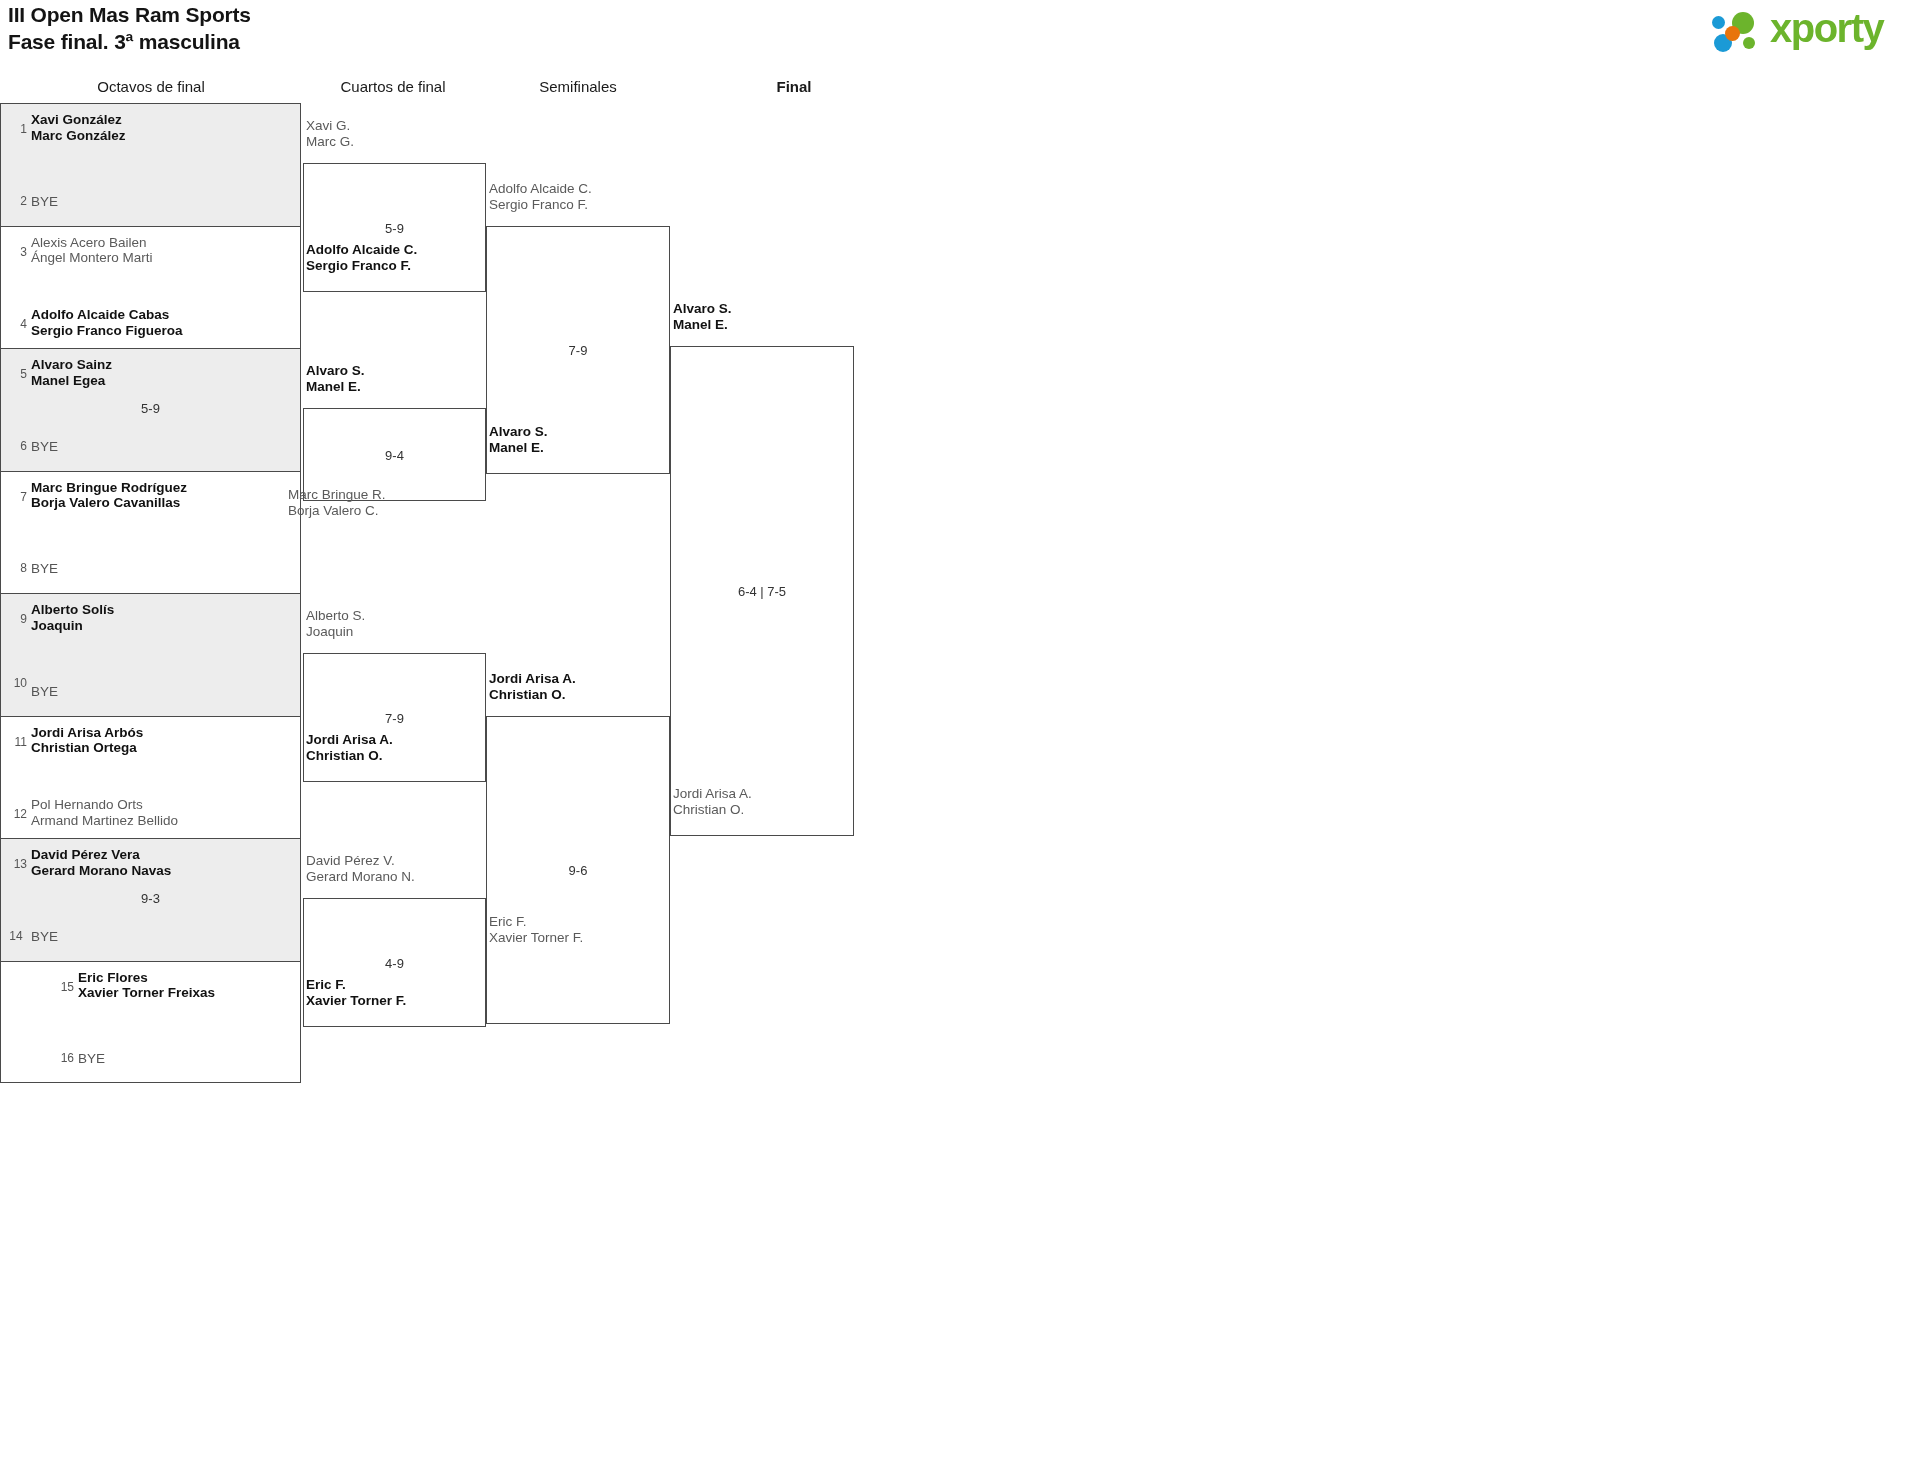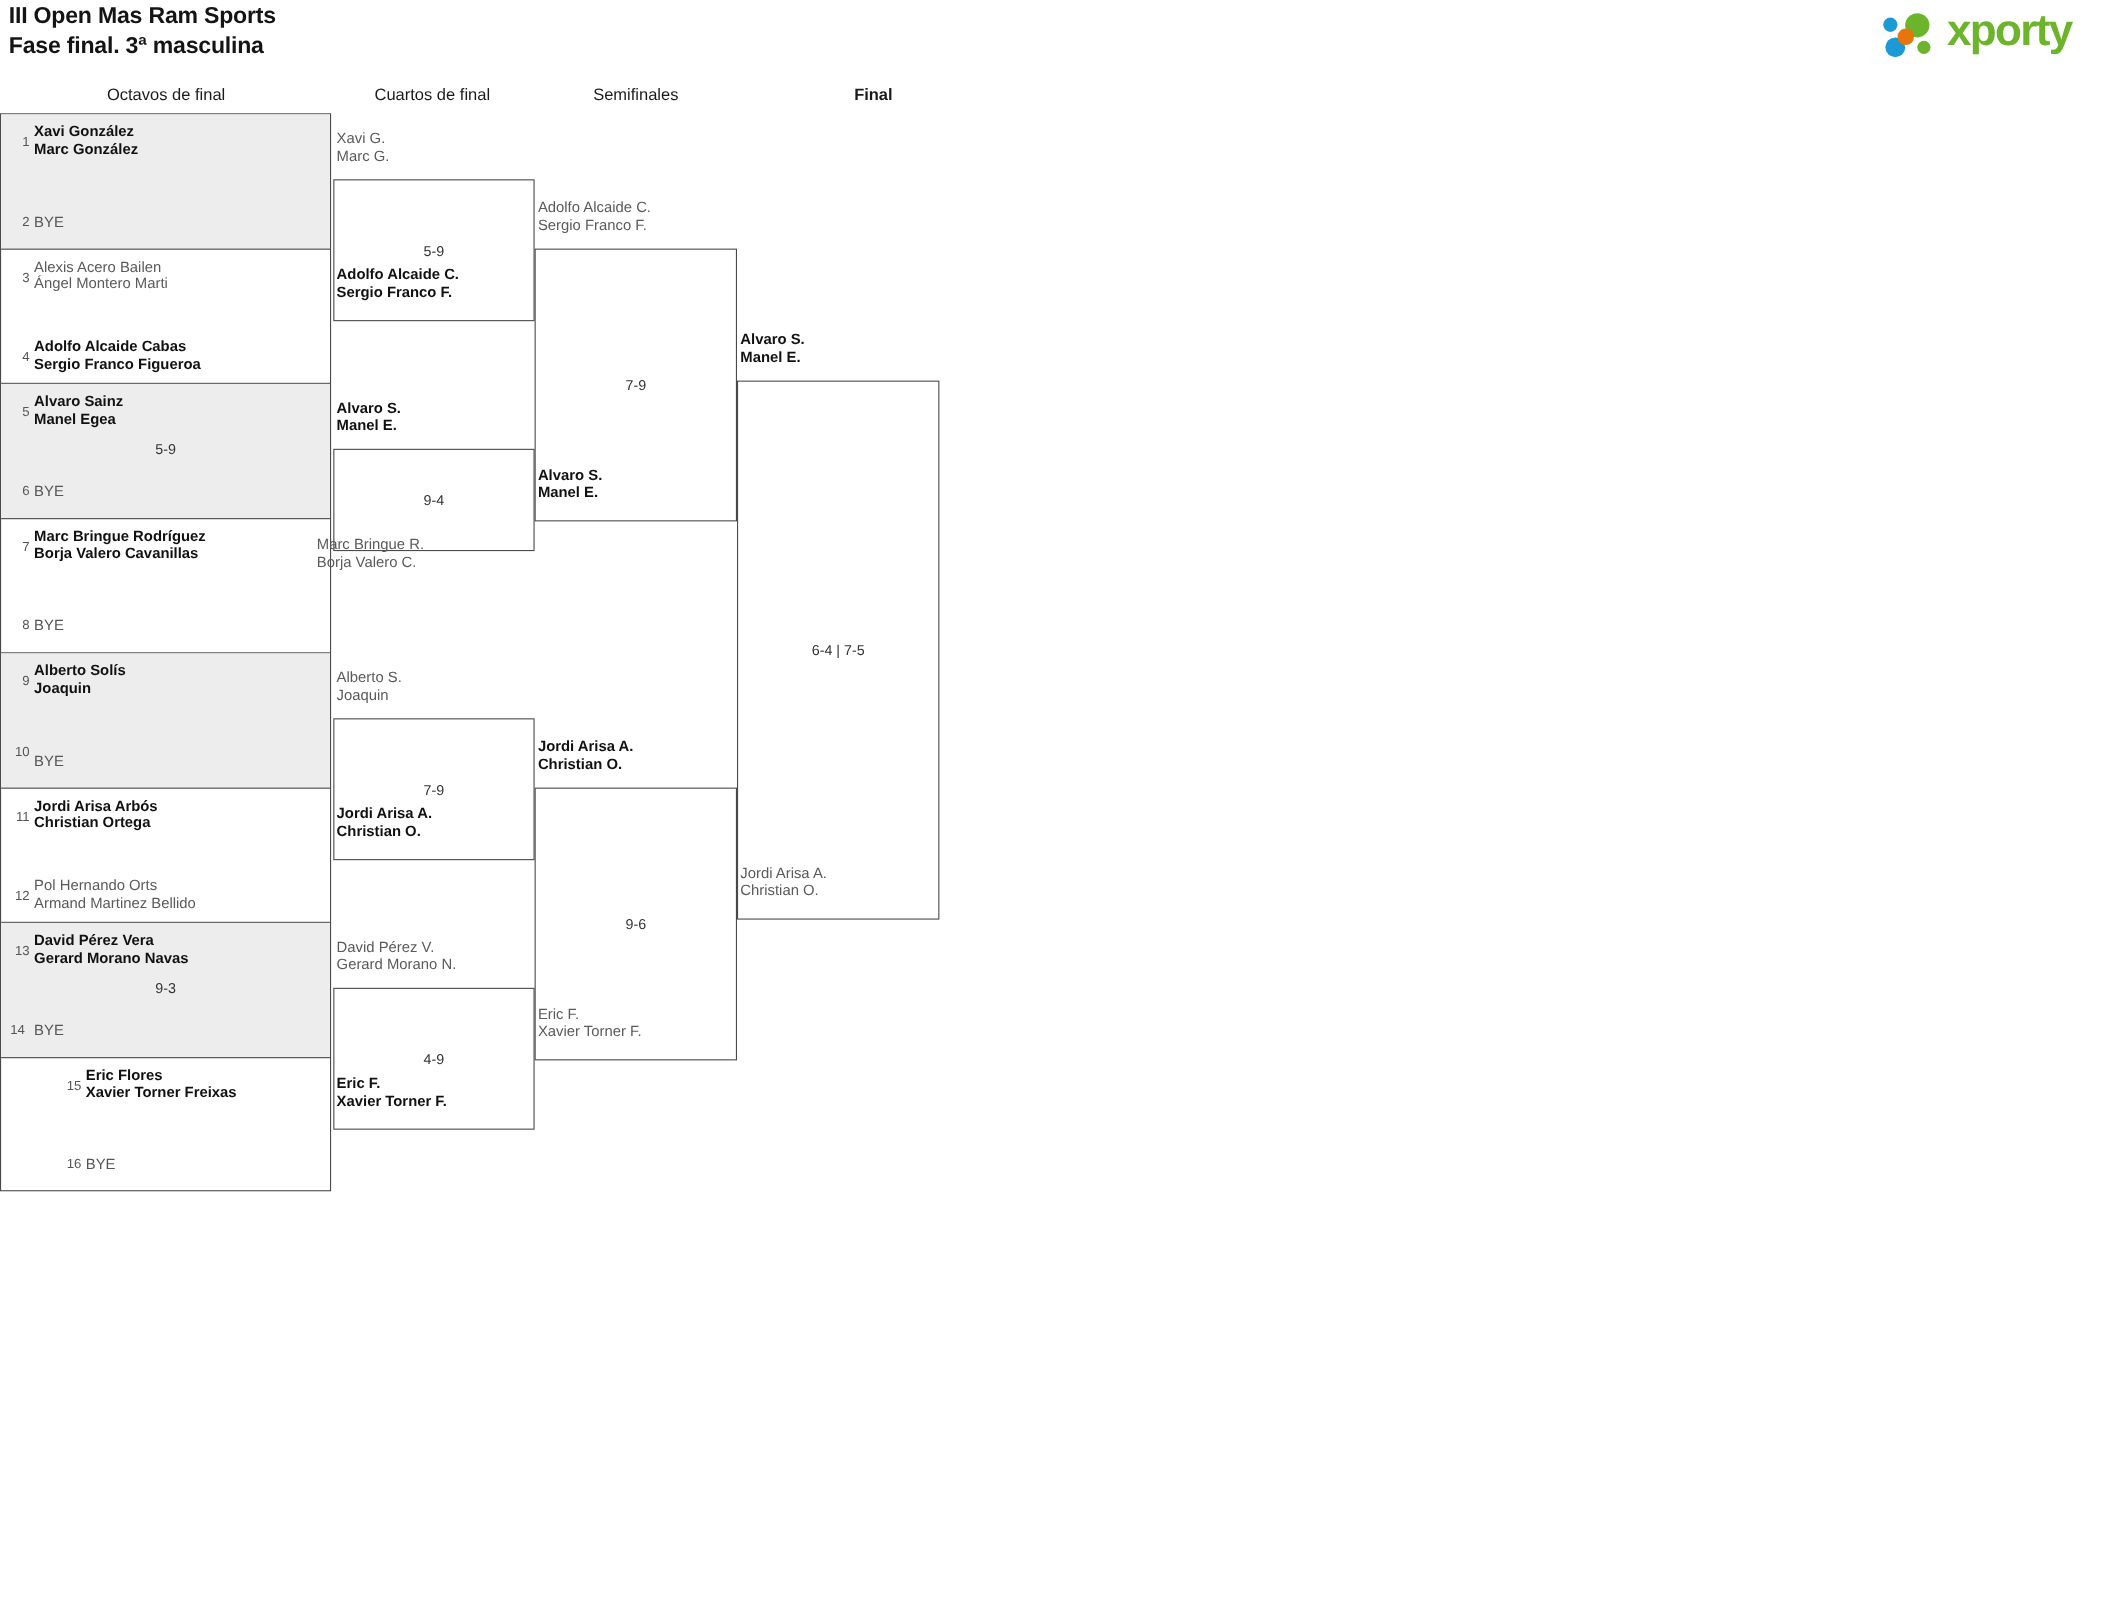--- a/index.html
+++ b/index.html
@@ -255,21 +255,21 @@
       <div class="mscore">7-9</div>
     </div>
     <div class="slot-label loser" style="left: 489px; top: 181px;">
       <span class="nm">Adolfo Alcaide C.</span>
       <span class="nm">Sergio Franco F.</span>
     </div>
     <div class="slot-label winner" style="left: 489px; top: 424px;">
       <span class="nm">Alvaro S.</span>
       <span class="nm">Manel E.</span>
     </div>
-    <div class="mbox" style="left: 486px; top: 716px; width: 184px; height: 248px;">
+    <div class="mbox" style="left: 486px; top: 716px; width: 184px; height: 308px;">
       <div class="mscore">9-6</div>
     </div>
     <div class="slot-label winner" style="left: 489px; top: 671px;">
       <span class="nm">Jordi Arisa A.</span>
       <span class="nm">Christian O.</span>
     </div>
     <div class="slot-label loser" style="left: 489px; top: 914px;">
       <span class="nm">Eric F.</span>
       <span class="nm">Xavier Torner F.</span>
     </div>

